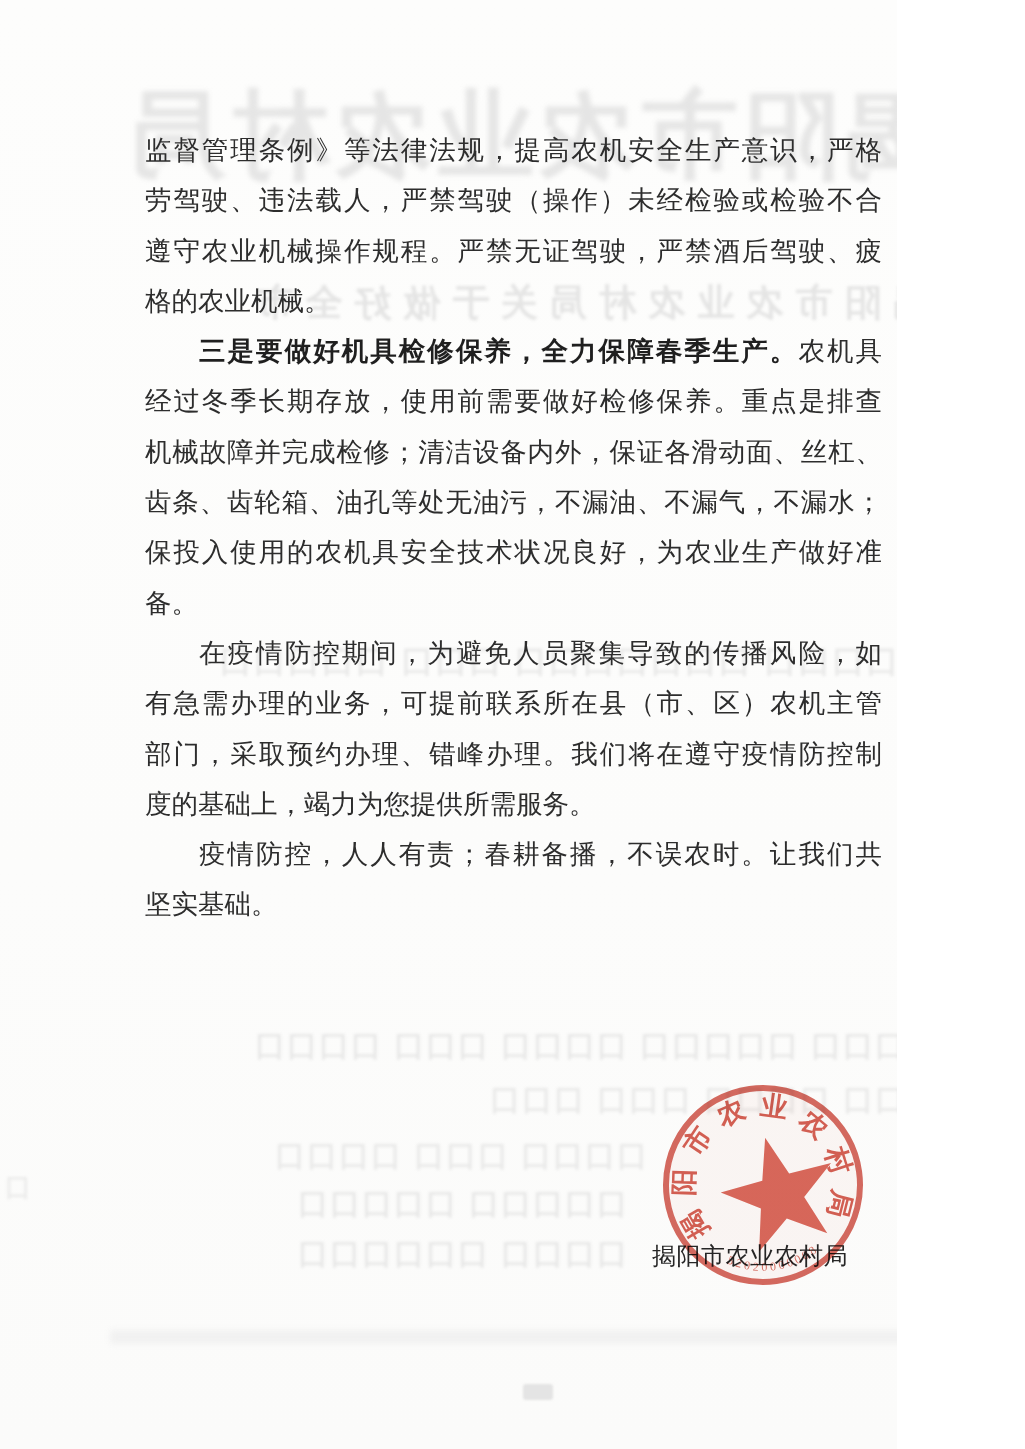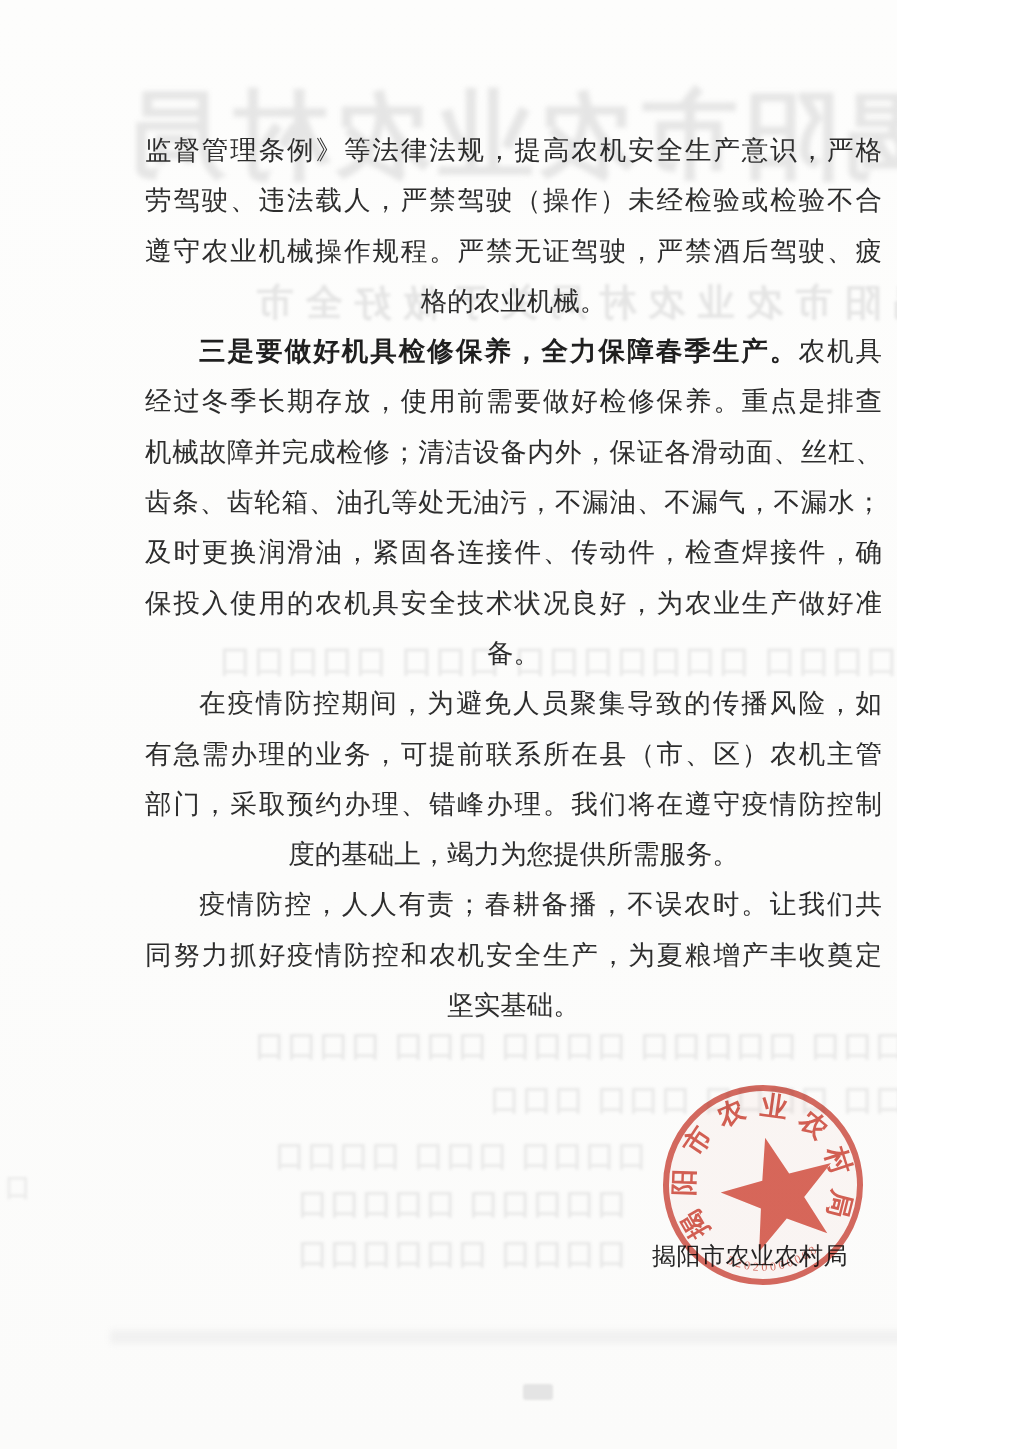--- a/index.html
+++ b/index.html
@@ -3,21 +3,21 @@
 <meta charset="utf-8">
 <style>
   html,body{margin:0;padding:0;background:#ffffff;}
   .page{
     position:relative;width:897px;height:1449px;overflow:hidden;
     background:linear-gradient(180deg,#fdfdfc 0%,#fcfcfb 60%,#fbfbfa 100%);
     font-family:"Liberation Serif","DejaVu Serif",serif;
   }
   
   .body-text{position:absolute;left:145px;top:125px;width:737px;font-size:26.5px;color:#2d2d2d;}
-  .ln{height:50.3px;line-height:50.3px;overflow:visible;text-align:center;}
+  .ln{height:50.3px;line-height:50.3px;overflow:visible;}
   .fill{text-align:justify;text-align-last:justify;}
   .ind{text-indent:54px;}
   .ln b{font-weight:bold;color:#1f1f1f;}
   
   .sig-agency{position:absolute;left:652px;top:1196px;font-size:24px;color:#262626;letter-spacing:0.5px;white-space:nowrap;margin-top:44px;}
   .sig-date{position:absolute;left:652px;top:1230px;font-size:27.5px;color:#262626;word-spacing:5px;white-space:nowrap;}
   
   .seal{
     position:absolute;left:642px;top:1064px;width:242px;height:242px;
     opacity:.85;mix-blend-mode:multiply;transform:rotate(-8deg);
@@ -71,29 +71,27 @@
 
   <div class="body-text">
     <div class="ln fill">监督管理条例》等法律法规，提高农机安全生产意识，严格</div>
     <div class="ln fill">劳驾驶、违法载人，严禁驾驶（操作）未经检验或检验不合</div>
     <div class="ln fill">遵守农业机械操作规程。严禁无证驾驶，严禁酒后驾驶、疲</div>
     <div class="ln">格的农业机械。</div>
     <div class="ln fill ind"><b>三是要做好机具检修保养，全力保障春季生产。</b><span>农机具</span></div>
     <div class="ln fill">经过冬季长期存放，使用前需要做好检修保养。重点是排查</div>
     <div class="ln fill">机械故障并完成检修；清洁设备内外，保证各滑动面、丝杠、</div>
     <div class="ln fill">齿条、齿轮箱、油孔等处无油污，不漏油、不漏气，不漏水；</div>
-    <div class="ln fill">及时更换润滑油，紧固各连接件、传动件，检查焊接件，确</div>
     <div class="ln fill">保投入使用的农机具安全技术状况良好，为农业生产做好准</div>
     <div class="ln">备。</div>
     <div class="ln fill ind">在疫情防控期间，为避免人员聚集导致的传播风险，如</div>
     <div class="ln fill">有急需办理的业务，可提前联系所在县（市、区）农机主管</div>
     <div class="ln fill">部门，采取预约办理、错峰办理。我们将在遵守疫情防控制</div>
     <div class="ln">度的基础上，竭力为您提供所需服务。</div>
     <div class="ln fill ind">疫情防控，人人有责；春耕备播，不误农时。让我们共</div>
-    <div class="ln fill">同努力抓好疫情防控和农机安全生产，为夏粮增产丰收奠定</div>
     <div class="ln">坚实基础。</div>
   </div>
 
   <div class="sig-agency">揭阳市农业农村局</div>
 
   <svg class="seal" viewBox="0 0 242 242" xmlns="http://www.w3.org/2000/svg">
     <defs>
       <path id="sealNumArc" d="M -49.3,70.4 A 86,86 0 0 0 49.3,70.4"></path>
     </defs>
     <g transform="translate(121,121)">

